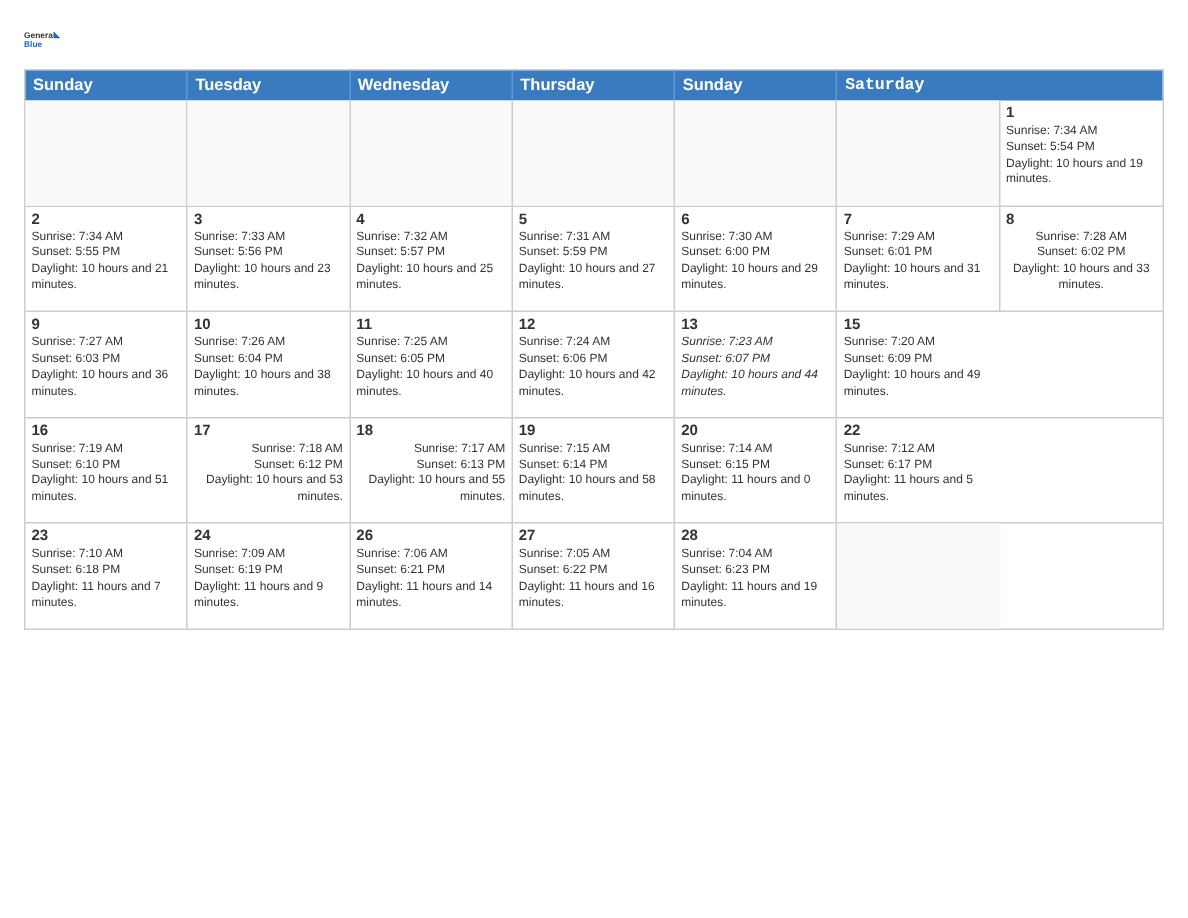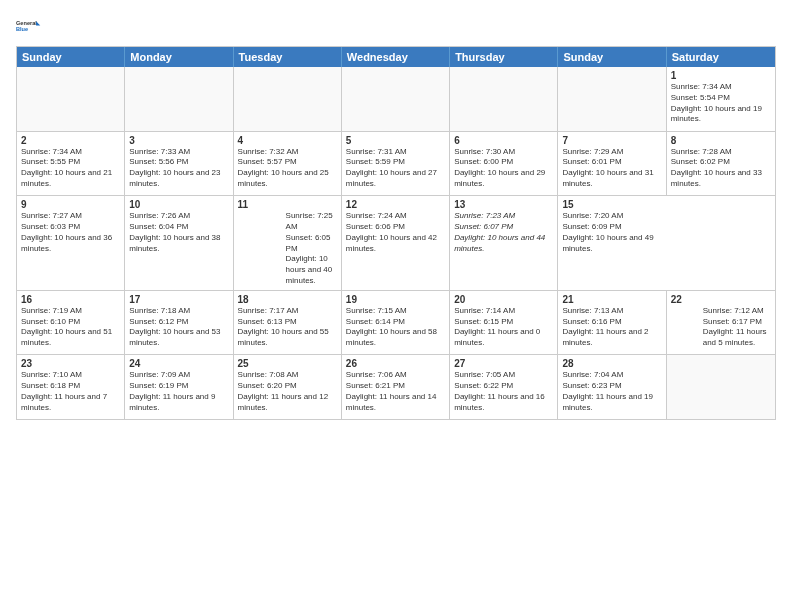--- a/index.html
+++ b/index.html
@@ -57,21 +57,21 @@
       background: #3a7abf;
     }
     .cal-header-cell {
       color: #fff;
       font-size: 11px;
       font-weight: bold;
       padding: 4px 5px;
       text-align: left;
       border-right: 1px solid #5a9ad0;
     }
-    .cal-header-cell:last-child { border-right: none; }
+    .cal-header-cell:last-child { border-right: none; font-family: Liberation Mono, monospace; }
     .cal-body {
       flex: 1;
       display: flex;
       flex-direction: column;
     }
     .cal-row {
       display: grid;
       grid-template-columns: repeat(7, 1fr);
       flex: 1;
       border-bottom: 1px solid #ccc;
@@ -114,21 +114,20 @@
     </div>
     <div class="title-block">
       <div class="month-year"></div>
       <div class="location"></div>
     </div>
   </div>
 
   <div class="calendar">
     <div class="cal-header">
     <div class="cal-header-cell">Sunday</div>
-        <div class="cal-header-cell">Monday</div>
         <div class="cal-header-cell">Tuesday</div>
         <div class="cal-header-cell">Wednesday</div>
         <div class="cal-header-cell">Thursday</div>
         <div class="cal-header-cell">Sunday</div>
         <div class="cal-header-cell">Saturday</div>
       </div>
     <div class="cal-body">
     <div class="cal-row">
           <div class="cal-cell empty"></div>
           <div class="cal-cell empty"></div>
@@ -175,41 +174,41 @@
 Daylight: 10 hours and 29 minutes.</div>
           </div>
           <div class="cal-cell">
             <span class="day-num">7</span>
             <div class="cell-text" style="white-space: pre-line;">Sunrise: 7:29 AM
 Sunset: 6:01 PM
 Daylight: 10 hours and 31 minutes.</div>
           </div>
           <div class="cal-cell">
             <span class="day-num">8</span>
-            <div class="cell-text" style="white-space: pre-line;">Sunrise: 7:28 AM
+            <div class="cell-text" style="white-space: pre-line; text-align: center;">Sunrise: 7:28 AM
 Sunset: 6:02 PM
 Daylight: 10 hours and 33 minutes.</div>
           </div>
         </div>
         <div class="cal-row">
           <div class="cal-cell">
             <span class="day-num">9</span>
             <div class="cell-text" style="white-space: pre-line;">Sunrise: 7:27 AM
 Sunset: 6:03 PM
 Daylight: 10 hours and 36 minutes.</div>
           </div>
           <div class="cal-cell">
             <span class="day-num">10</span>
             <div class="cell-text" style="white-space: pre-line;">Sunrise: 7:26 AM
 Sunset: 6:04 PM
 Daylight: 10 hours and 38 minutes.</div>
           </div>
           <div class="cal-cell">
             <span class="day-num">11</span>
-            <div class="cell-text" style="white-space: pre-line; margin-left: 48px;">Sunrise: 7:25 AM
+            <div class="cell-text" style="white-space: pre-line;">Sunrise: 7:25 AM
 Sunset: 6:05 PM
 Daylight: 10 hours and 40 minutes.</div>
           </div>
           <div class="cal-cell">
             <span class="day-num">12</span>
             <div class="cell-text" style="white-space: pre-line;">Sunrise: 7:24 AM
 Sunset: 6:06 PM
 Daylight: 10 hours and 42 minutes.</div>
           </div>
           <div class="cal-cell">
@@ -227,73 +226,61 @@
         </div>
         <div class="cal-row">
           <div class="cal-cell">
             <span class="day-num">16</span>
             <div class="cell-text" style="white-space: pre-line;">Sunrise: 7:19 AM
 Sunset: 6:10 PM
 Daylight: 10 hours and 51 minutes.</div>
           </div>
           <div class="cal-cell">
             <span class="day-num">17</span>
-            <div class="cell-text" style="white-space: pre-line;">Sunrise: 7:18 AM
+            <div class="cell-text" style="white-space: pre-line; text-align: right;">Sunrise: 7:18 AM
 Sunset: 6:12 PM
 Daylight: 10 hours and 53 minutes.</div>
           </div>
           <div class="cal-cell">
             <span class="day-num">18</span>
-            <div class="cell-text" style="white-space: pre-line;">Sunrise: 7:17 AM
+            <div class="cell-text" style="white-space: pre-line; text-align: right;">Sunrise: 7:17 AM
 Sunset: 6:13 PM
 Daylight: 10 hours and 55 minutes.</div>
           </div>
           <div class="cal-cell">
             <span class="day-num">19</span>
             <div class="cell-text" style="white-space: pre-line;">Sunrise: 7:15 AM
 Sunset: 6:14 PM
 Daylight: 10 hours and 58 minutes.</div>
           </div>
           <div class="cal-cell">
             <span class="day-num">20</span>
             <div class="cell-text" style="white-space: pre-line;">Sunrise: 7:14 AM
 Sunset: 6:15 PM
 Daylight: 11 hours and 0 minutes.</div>
           </div>
           <div class="cal-cell">
-            <span class="day-num">21</span>
-            <div class="cell-text" style="white-space: pre-line;">Sunrise: 7:13 AM
-Sunset: 6:16 PM
-Daylight: 11 hours and 2 minutes.</div>
-          </div>
-          <div class="cal-cell">
             <span class="day-num">22</span>
-            <div class="cell-text" style="white-space: pre-line; margin-left: 32px;">Sunrise: 7:12 AM
+            <div class="cell-text" style="white-space: pre-line;">Sunrise: 7:12 AM
 Sunset: 6:17 PM
 Daylight: 11 hours and 5 minutes.</div>
           </div>
         </div>
         <div class="cal-row">
           <div class="cal-cell">
             <span class="day-num">23</span>
             <div class="cell-text" style="white-space: pre-line;">Sunrise: 7:10 AM
 Sunset: 6:18 PM
 Daylight: 11 hours and 7 minutes.</div>
           </div>
           <div class="cal-cell">
             <span class="day-num">24</span>
             <div class="cell-text" style="white-space: pre-line;">Sunrise: 7:09 AM
 Sunset: 6:19 PM
 Daylight: 11 hours and 9 minutes.</div>
-          </div>
-          <div class="cal-cell">
-            <span class="day-num">25</span>
-            <div class="cell-text" style="white-space: pre-line;">Sunrise: 7:08 AM
-Sunset: 6:20 PM
-Daylight: 11 hours and 12 minutes.</div>
           </div>
           <div class="cal-cell">
             <span class="day-num">26</span>
             <div class="cell-text" style="white-space: pre-line;">Sunrise: 7:06 AM
 Sunset: 6:21 PM
 Daylight: 11 hours and 14 minutes.</div>
           </div>
           <div class="cal-cell">
             <span class="day-num">27</span>
             <div class="cell-text" style="white-space: pre-line;">Sunrise: 7:05 AM

